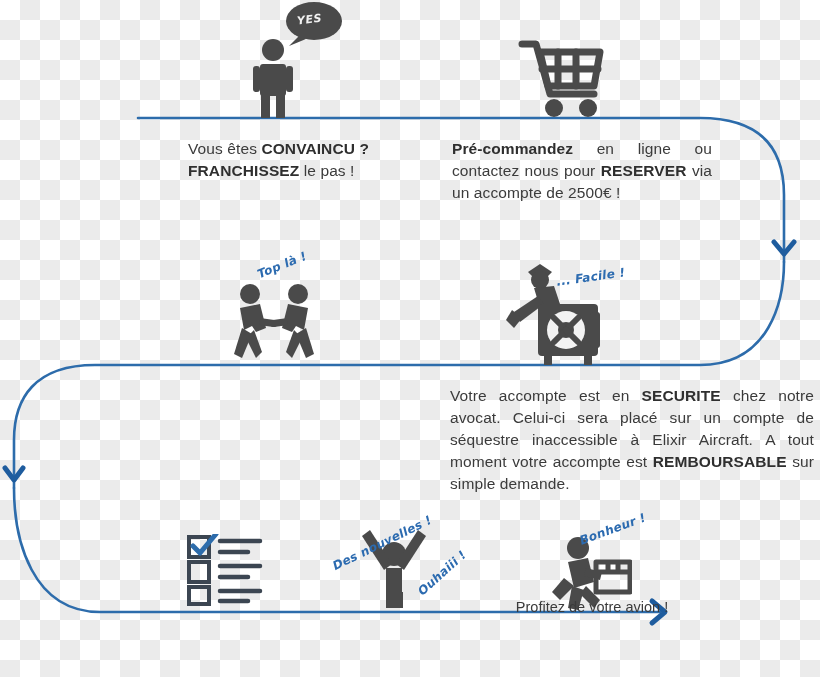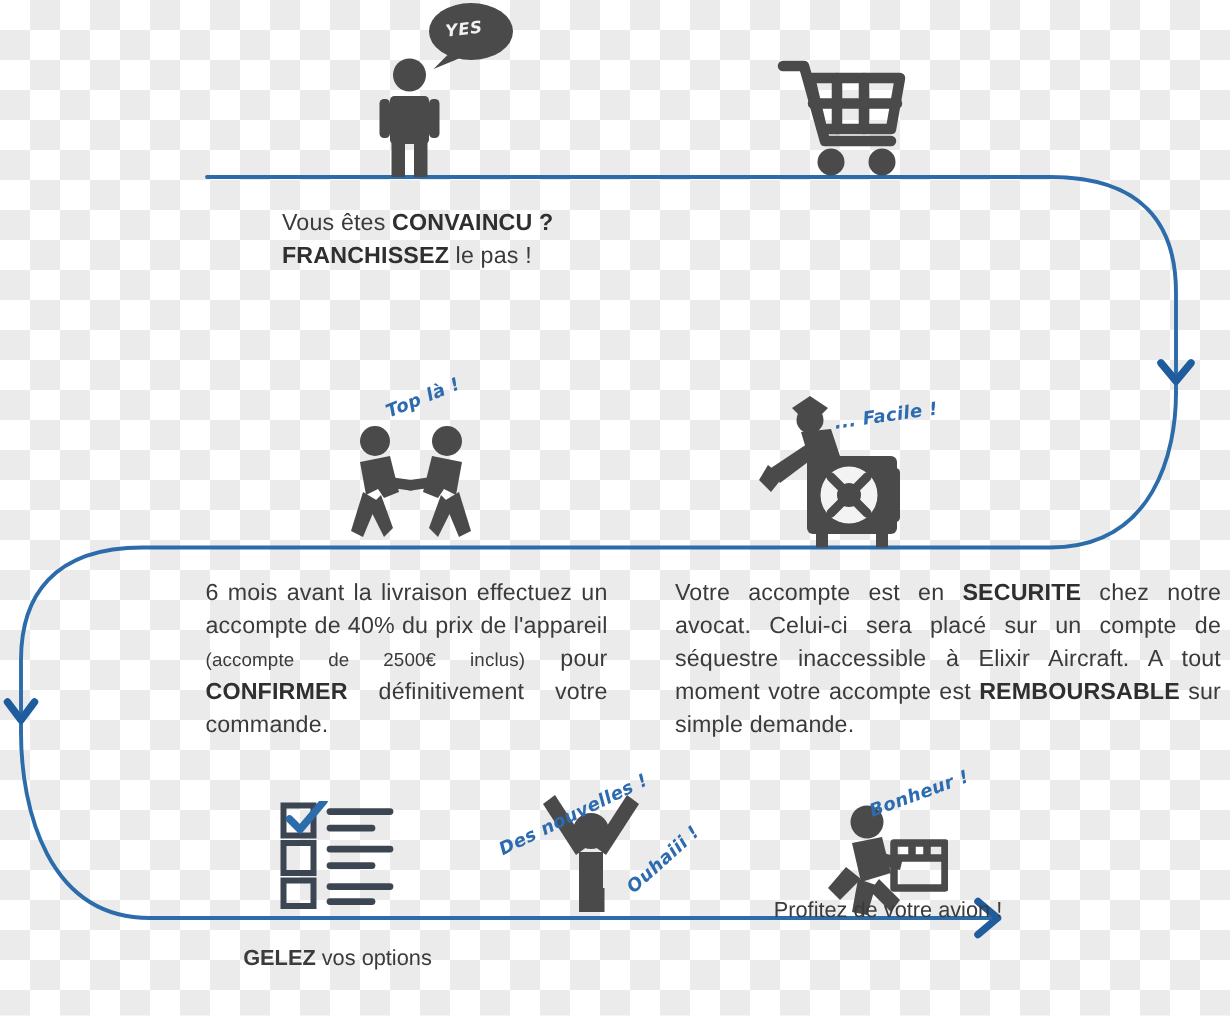--- a/index.html
+++ b/index.html
@@ -74,20 +74,21 @@
     <g fill="none" stroke="#4a4a4a" stroke-width="7" stroke-linecap="round" stroke-linejoin="round">
       <path d="M4,6 L18,6 L32,56 L76,56"></path>
       <path d="M22,14 L82,14 L76,48 L30,48 Z"></path>
       <path d="M40,14 L40,48 M58,14 L58,48 M24,31 L80,31"></path>
     </g>
     <circle cx="36" cy="70" r="9" fill="#4a4a4a"></circle>
     <circle cx="70" cy="70" r="9" fill="#4a4a4a"></circle>
   </svg>
 
   <div class="txt" id="txt0" style="left:188px;top:138px;width:230px;text-align:left;"><span>Vous êtes </span><b>CONVAINCU ?</b><span> </span><b>FRANCHISSEZ</b><span> le pas !</span></div>
+  <div class="txt" id="txt1" style="left:452px;top:138px;width:260px;"><b>Pré-commandez</b><span> en ligne ou contactez nous pour </span><b>RESERVER</b><span> via un accompte de 2500€ !</span></div>
 
   <svg class="icon" style="left:226px;top:282px;" width="96" height="82" viewBox="0 0 96 82">
 
     <circle cx="24" cy="12" r="10" fill="#4a4a4a"></circle>
     <path d="M14,26 L34,22 L40,46 L30,50 L26,44 L18,48 Z" fill="#4a4a4a"></path>
     <path d="M16,46 L8,72 L16,76 L26,52 Z" fill="#4a4a4a"></path>
     <path d="M28,48 L36,70 L30,76 L20,56 Z" fill="#4a4a4a"></path>
     <rect x="34" y="36" width="18" height="7" rx="3.5" fill="#4a4a4a" transform="rotate(8 34 36)"></rect>
 
     <circle cx="72" cy="12" r="10" fill="#4a4a4a"></circle>
@@ -114,21 +115,20 @@
     <circle cx="60" cy="70" r="8" fill="#4a4a4a"></circle>
     <g stroke="#4a4a4a" stroke-width="6" stroke-linecap="round">
       <line x1="60" y1="70" x2="48" y2="58"></line>
       <line x1="60" y1="70" x2="72" y2="58"></line>
       <line x1="60" y1="70" x2="48" y2="82"></line>
       <line x1="60" y1="70" x2="72" y2="82"></line>
     </g>
   </svg>
   <div class="hand" style="left:556px;top:270px;transform:rotate(-8deg);">... Facile !</div>
 
-  <div class="txt" id="txt2" style="left:137px;top:385px;width:268px;"><span>6 mois avant la livraison effectuez un accompte de 40% du prix de l'appareil </span><span class="small">(accompte de 2500€ inclus)</span><span> pour </span><b>CONFIRMER</b><span> définitivement votre commande.</span></div>
   <div class="txt" id="txt3" style="left:450px;top:385px;width:364px;"><span>Votre accompte est en </span><b>SECURITE</b><span> chez notre avocat. Celui-ci sera placé sur un compte de séquestre inaccessible à Elixir Aircraft. A tout moment votre accompte est </span><b>REMBOURSABLE</b><span> sur simple demande.</span></div>
 
   <svg class="icon" style="left:186px;top:534px;" width="80" height="72" viewBox="0 0 80 72">
     <g fill="none" stroke="#3c4652" stroke-width="4">
       <rect x="3" y="3" width="20" height="20"></rect>
       <rect x="3" y="28" width="20" height="20"></rect>
       <rect x="3" y="53" width="20" height="17"></rect>
     </g>
     <path d="M7,12 L14,19 L30,0" fill="none" stroke="#2d6cab" stroke-width="5" stroke-linecap="round" stroke-linejoin="round"></path>
     <g stroke="#3c4652" stroke-width="4.5" stroke-linecap="round">
@@ -159,22 +159,19 @@
     <path d="M22,52 L18,74 L28,76 L34,56 Z" fill="#4a4a4a"></path>
     <path d="M36,52 L50,66 L44,74 L30,60 Z" fill="#4a4a4a"></path>
     <path d="M36,34 L52,38 L50,46 L34,42 Z" fill="#4a4a4a"></path>
     <g fill="none" stroke="#4a4a4a" stroke-width="5" stroke-linejoin="round">
       <rect x="46" y="28" width="34" height="30"></rect>
       <path d="M46,38 L80,38 M58,28 L58,38 M68,28 L68,38"></path>
     </g>
   </svg>
   <div class="hand" style="left:578px;top:522px;transform:rotate(-20deg);">Bonheur !</div>
 
-  <div class="cap" id="cap0" style="left:130px;top:630px;width:190px;">
-      <div><b>GELEZ</b><span> vos options</span></div>
-    </div>
   <div class="cap" id="cap1" style="left:330px;top:630px;width:180px;">
     </div>
   <div class="cap" id="cap2" style="left:500px;top:598px;width:184px;">
       <div><span>Profitez de votre avion !</span></div>
     </div>
 
 </div>
 
 </body></html>

